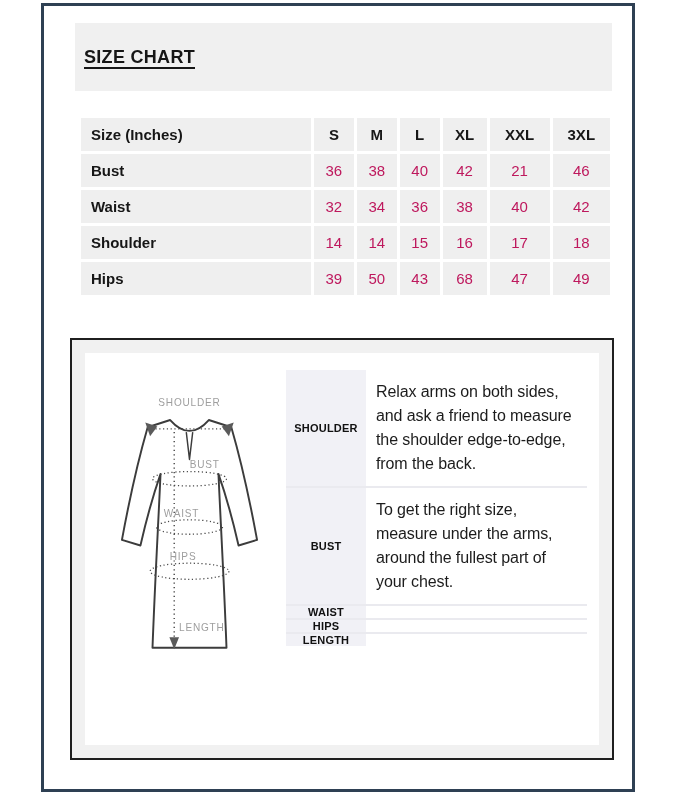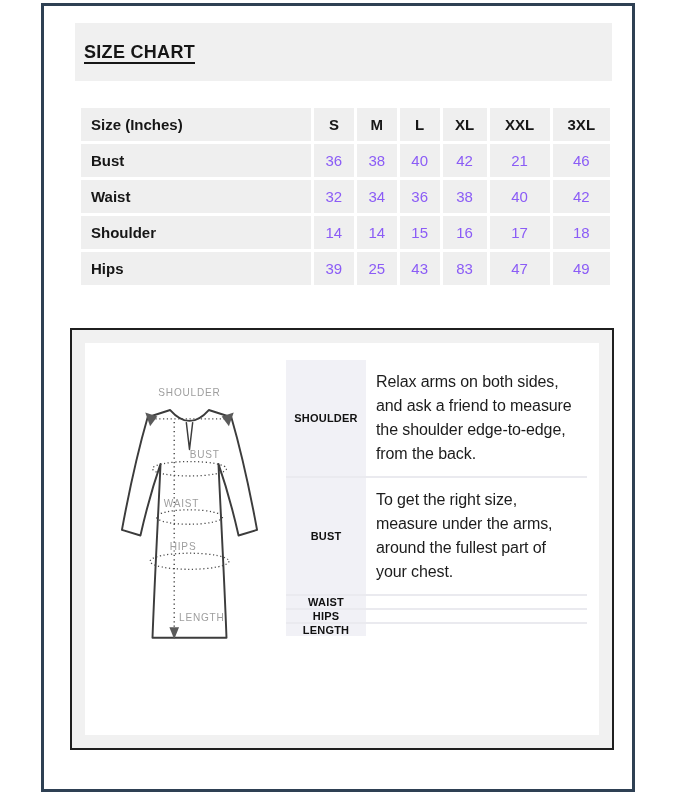--- a/index.html
+++ b/index.html
@@ -6,34 +6,34 @@
   body{
     width:683px;height:800px;background:#ffffff;position:relative;
     font-family:"Liberation Sans", sans-serif;color:#1a1a1a;
   }
   .frame{
     position:absolute;left:41px;top:3px;width:594px;height:789px;
     border:3px solid #2e4053;background:#ffffff;box-sizing:border-box;
   }
   
   .title-band{
-    margin:17px 20px 0 31px;height:58px;background:#f0f0f0;
+    margin:17px 20px 0 31px;height:68px;background:#f0f0f0;
     display:flex;align-items:center;padding-left:9px;
   }
   .title-band h1{
     margin:0;font-size:18px;font-weight:bold;letter-spacing:.3px;color:#161616;
     text-decoration:underline;text-decoration-thickness:2px;text-underline-offset:4px;
   }
   
   .size-table-wrap{margin:24px 19px 0 34px;}
   table.size-table{
     width:100%;border-collapse:separate;border-spacing:3px;background:#ffffff;
   }
   table.size-table th, table.size-table td{
-    background:#efefef;height:33px;font-size:15px;text-align:center;color:#8b5cf6;padding:0 4px;
+    background:#efefef;height:33px;font-size:15px;text-align:center;color:#be185d;padding:0 4px;
   }
   table.size-table th{font-weight:bold;color:#161616;margin-left:32px;}
   table.size-table .rowlabel{
     text-align:left;padding-left:10px;font-weight:bold;color:#161616;width:45%;
   }
   
   .guide-box{
     margin:40px 18px 0 26px;border:2px solid #1f1f1f;background:#f1f1f1;
     padding:13px;box-sizing:border-box;min-height:420px;
   }
@@ -104,23 +104,23 @@
           <td>14</td>
           <td>14</td>
           <td>15</td>
           <td>16</td>
           <td>17</td>
           <td>18</td>
         </tr>
         <tr>
           <td class="rowlabel">Hips</td>
           <td>39</td>
-          <td>25</td>
+          <td>50</td>
           <td>43</td>
-          <td>83</td>
+          <td>68</td>
           <td>47</td>
           <td>49</td>
         </tr>
       </tbody>
     </table>
   </div>
 
   <div class="guide-box">
     <div class="guide-panel">
 

